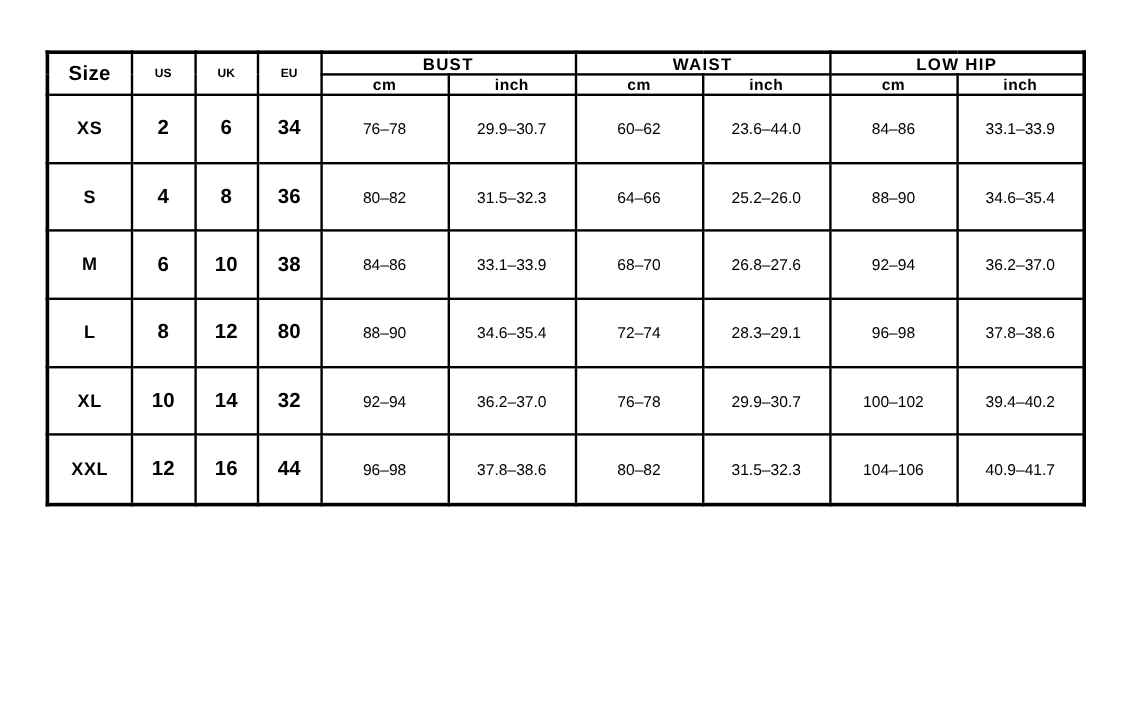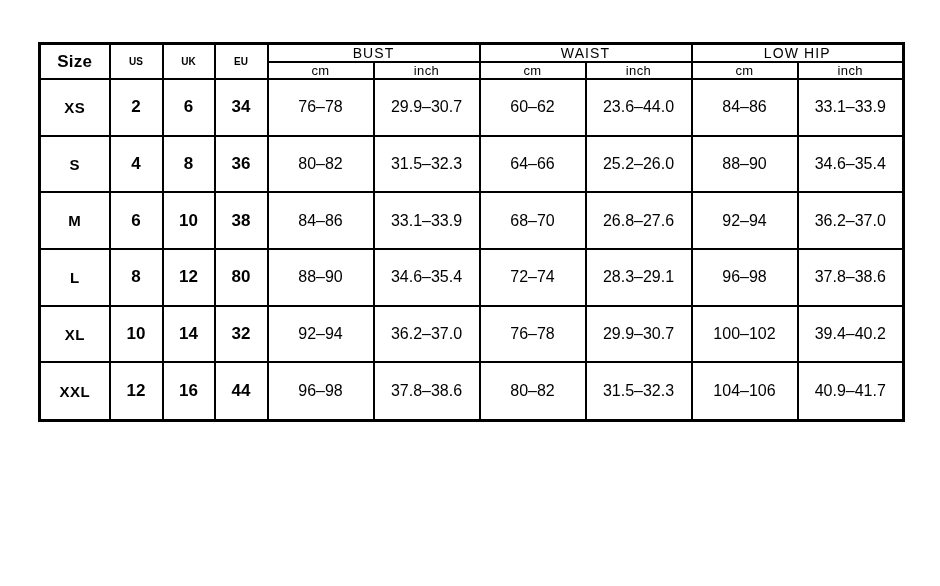--- a/index.html
+++ b/index.html
@@ -42,40 +42,40 @@
     font-size: 17px;
     font-weight: bold;
     letter-spacing: 0.3px;
   }
   .h-num {
     font-size: 10px;
     font-weight: bold;
   }
   .h-group {
     font-size: 14px;
-    font-weight: normal;
+    font-weight: bold;
     letter-spacing: 1.1px;
   }
   .h-unit {
     font-size: 13px;
-    font-weight: normal;
+    font-weight: bold;
     letter-spacing: 0.4px;
     margin-left: 23px;
   }
   .c-size {
     font-size: 15px;
     font-weight: bold;
     letter-spacing: 0.5px;
   }
   .c-num {
     font-size: 17px;
     font-weight: bold;
   }
   .c-val {
-    font-size: 16px;
+    font-size: 13px;
     font-weight: normal;
   }
   col.c-size-col  { width: 70px; }
   col.c-us-col    { width: 53px; }
   col.c-uk-col    { width: 52px; }
   col.c-eu-col    { width: 53px; }
   col.c-meas-col  { width: 106px; }
 </style>
 </head>
 <body>

